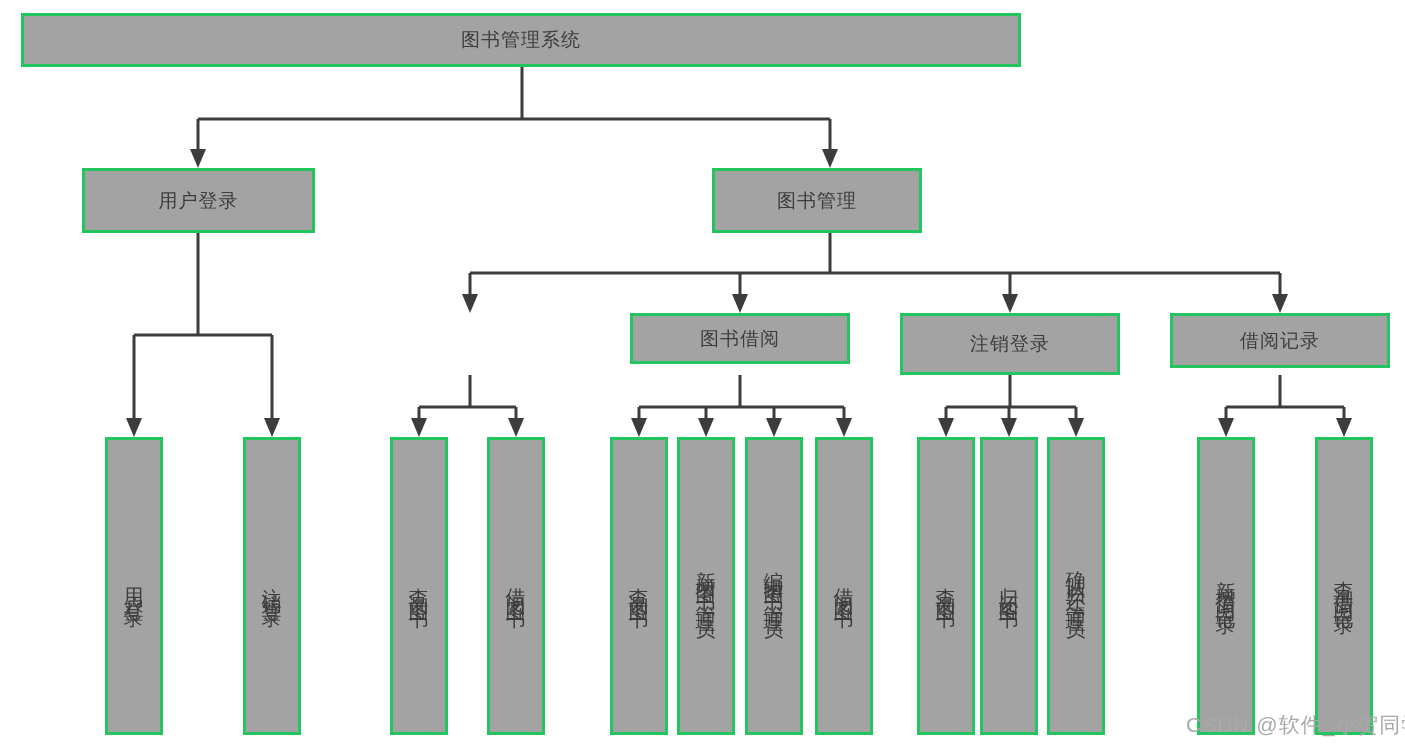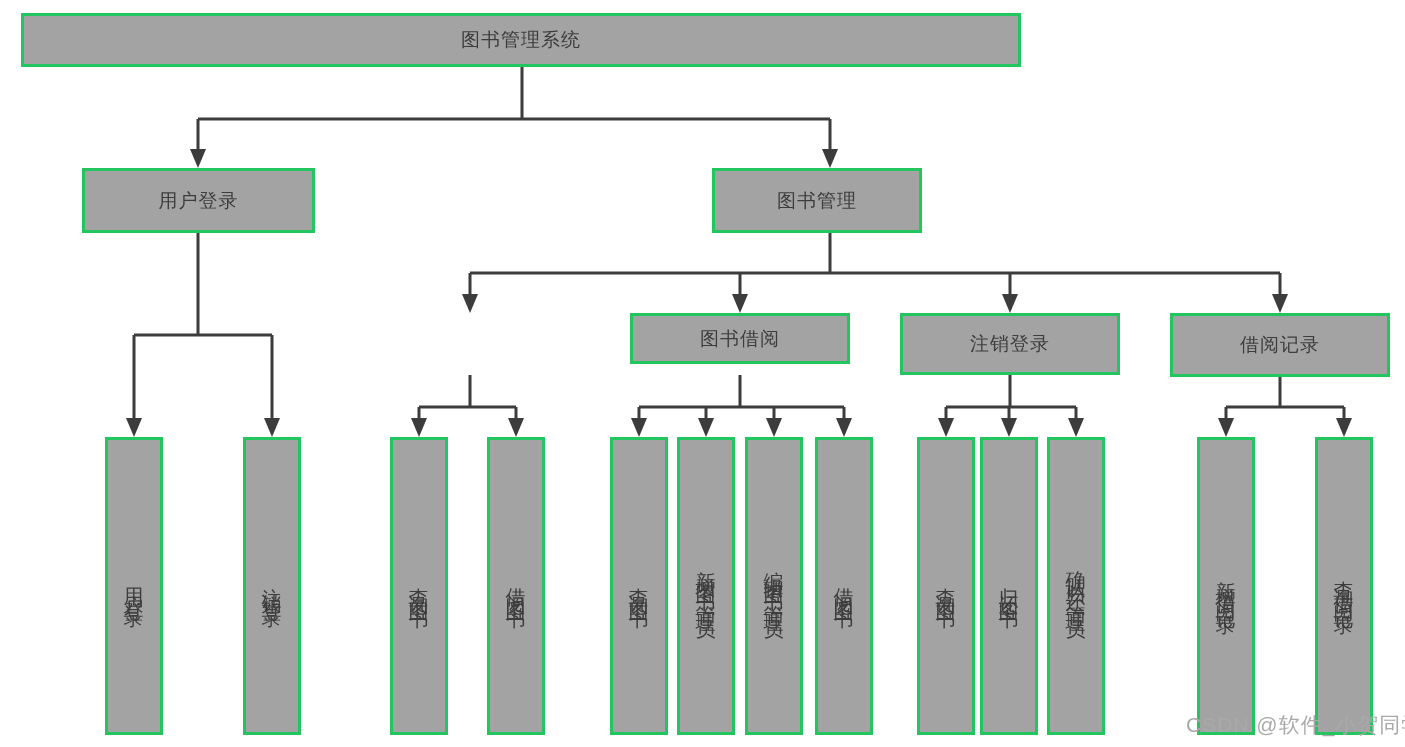--- a/index.html
+++ b/index.html
@@ -76,21 +76,21 @@
     </g>
   </svg>
 
   <div class="box hbox" style="left:21px;top:13px;width:1000px;height:54px">图书管理系统</div>
 
   <div class="box hbox" style="left:82px;top:168px;width:233px;height:65px">用户登录</div>
   <div class="box hbox" style="left:712px;top:168px;width:210px;height:65px">图书管理</div>
 
   <div class="box hbox" style="left:630px;top:313px;width:220px;height:51px">图书借阅</div>
   <div class="box hbox" style="left:900px;top:313px;width:220px;height:62px">注销登录</div>
-  <div class="box hbox" style="left:1170px;top:313px;width:220px;height:64px">借阅记录</div>
+  <div class="box hbox" style="left:1170px;top:313px;width:220px;height:55px">借阅记录</div>
 
   <div class="box vbox" style="left:105px">
     <span class="vtext">用户登录</span>
   </div>
   <div class="box vbox" style="left:243px">
     <span class="vtext">注销登录</span>
   </div>
 
   <div class="box vbox" style="left:390px">
     <span class="vtext">查询图书</span>

